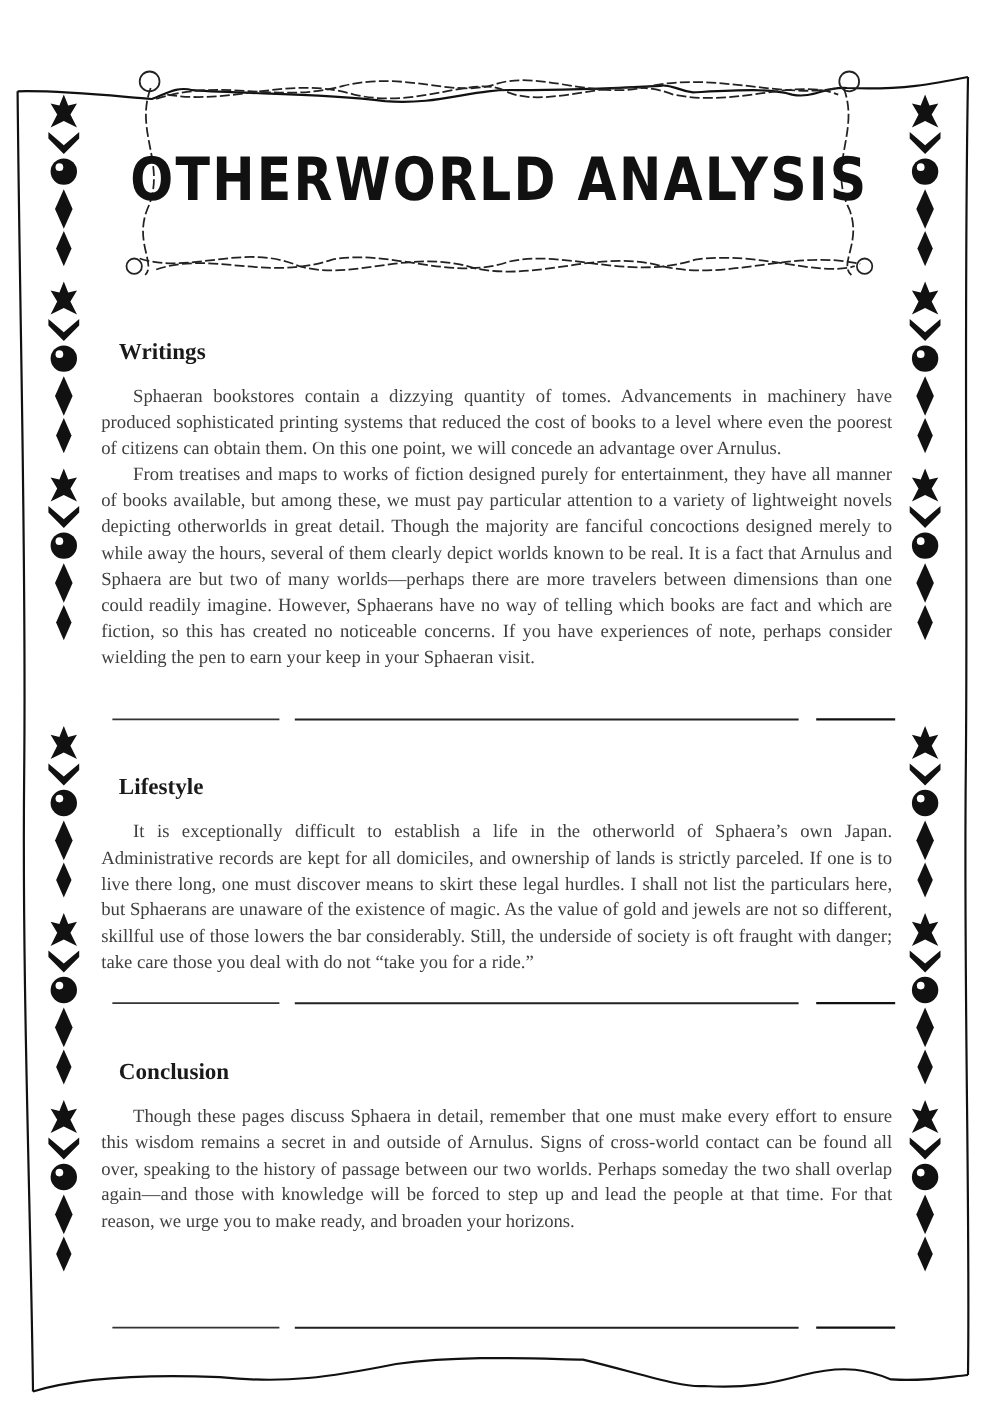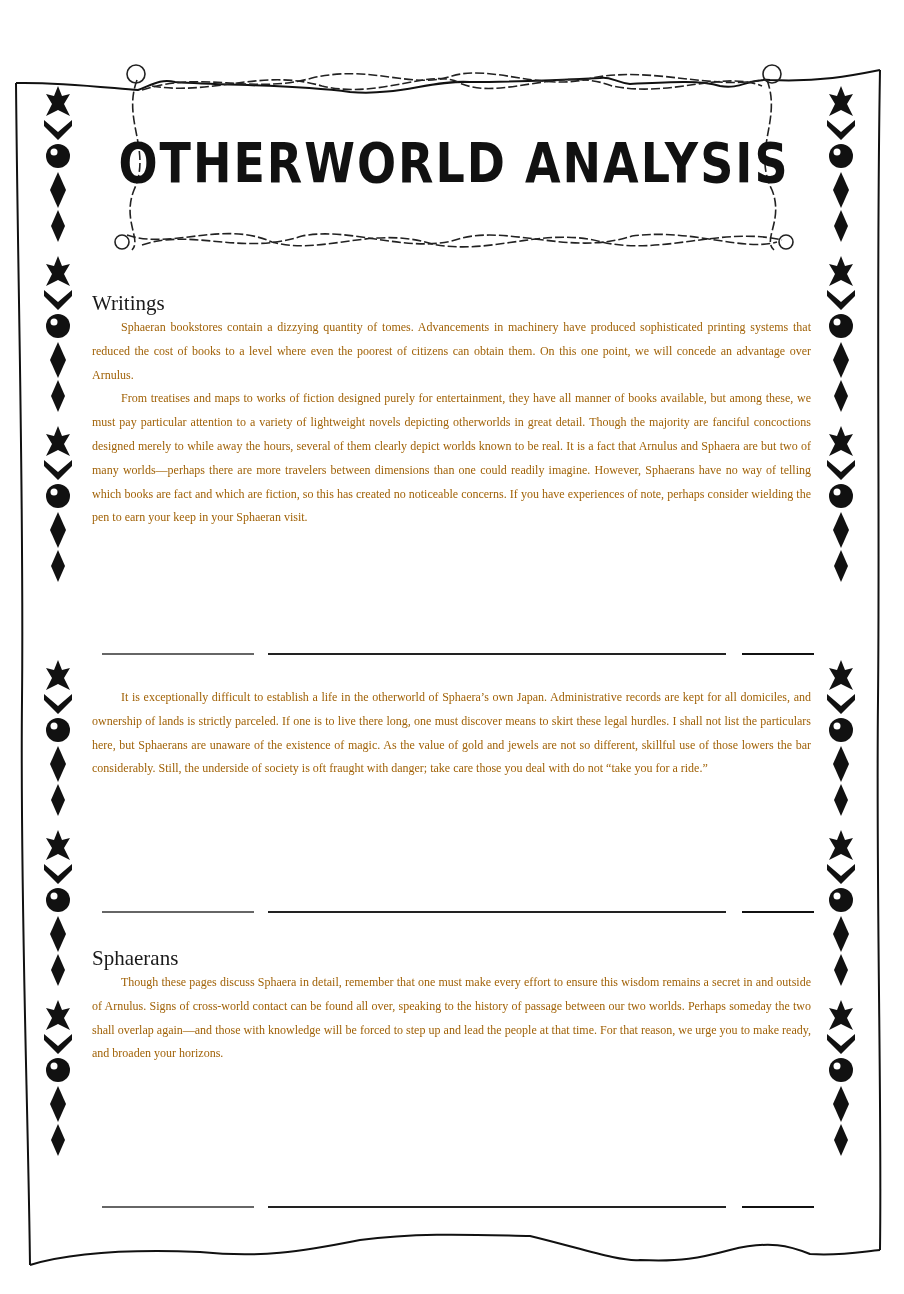--- a/index.html
+++ b/index.html
@@ -4,23 +4,23 @@
 <style>
   html, body { margin: 0; padding: 0; background: #ffffff; }
   body { width: 904px; height: 1294px; position: relative; overflow: hidden;
          font-family: "Liberation Serif", "DejaVu Serif", serif; color: #111; }
   .frame { position: absolute; left: 0; top: 0; width: 904px; height: 1294px; }
   .title-box { position: absolute; left: 112px; top: 60px; width: 684px; height: 200px; }
   .title-text { position: absolute; left: 0; right: 0; top: 132px; text-align: center;
                 font-family: "DejaVu Sans", sans-serif; font-weight: bold; font-size: 46px;
                 letter-spacing: 2px; color: #111; transform: scaleY(1.18); transform-origin: center; }
   .section { position: absolute; left: 92px; width: 719px; }
-  .section h2 { margin: 0; font-weight: normal; font-size: 21px; line-height: 26px; color: #1a1a1a; }
-  .section p { margin: 0; font-size: 12px; line-height: 23.8px; text-align: justify;
-               text-indent: 29px; color: #a16207; }
+  .section h2 { margin: 16px; font-weight: bold; font-size: 21px; line-height: 26px; color: #1a1a1a; }
+  .section p { margin: 0; font-size: 17px; line-height: 23.8px; text-align: justify;
+               text-indent: 29px; color: #404040; }
   #sec-writings { top: 290px; }
   #sec-lifestyle { top: 686px; }
   #sec-conclusion { top: 945px; }
   .divider { position: absolute; left: 102px; width: 712px; height: 4px; }
   .column { position: absolute; width: 36px; }
 </style>
 </head>
 <body>
 
 <svg class="frame" viewBox="0 0 904 1294">
@@ -138,31 +138,32 @@
   <p>From treatises and maps to works of fiction designed purely for entertainment, they have all manner of books available, but among these, we must pay particular attention to a variety of lightweight novels depicting otherworlds in great detail. Though the majority are fanciful concoctions designed merely to while away the hours, several of them clearly depict worlds known to be real. It is a fact that Arnulus and Sphaera are but two of many worlds—perhaps there are more travelers between dimensions than one could readily imagine. However, Sphaerans have no way of telling which books are fact and which are fiction, so this has created no noticeable concerns. If you have experiences of note, perhaps consider wielding the pen to earn your keep in your Sphaeran visit.</p>
 </div>
 
 <svg class="divider" style="top:652px;" viewBox="0 0 712 4">
   <line x1="0" y1="2" x2="152" y2="2" stroke="#333" stroke-width="1.6"></line>
   <line x1="166" y1="2" x2="624" y2="2" stroke="#222" stroke-width="1.8"></line>
   <line x1="640" y1="2" x2="712" y2="2" stroke="#111" stroke-width="2"></line>
 </svg>
 
 <div class="section" id="sec-lifestyle">
+  <h2>Lifestyle</h2>
   <p>It is exceptionally difficult to establish a life in the otherworld of Sphaera’s own Japan. Administrative records are kept for all domiciles, and ownership of lands is strictly parceled. If one is to live there long, one must discover means to skirt these legal hurdles. I shall not list the particulars here, but Sphaerans are unaware of the existence of magic. As the value of gold and jewels are not so different, skillful use of those lowers the bar considerably. Still, the underside of society is oft fraught with danger; take care those you deal with do not “take you for a ride.”</p>
 </div>
 
 <svg class="divider" style="top:910px;" viewBox="0 0 712 4">
   <line x1="0" y1="2" x2="152" y2="2" stroke="#333" stroke-width="1.6"></line>
   <line x1="166" y1="2" x2="624" y2="2" stroke="#222" stroke-width="1.8"></line>
   <line x1="640" y1="2" x2="712" y2="2" stroke="#111" stroke-width="2"></line>
 </svg>
 
 <div class="section" id="sec-conclusion">
-  <h2>Sphaerans</h2>
+  <h2>Conclusion</h2>
   <p>Though these pages discuss Sphaera in detail, remember that one must make every effort to ensure this wisdom remains a secret in and outside of Arnulus. Signs of cross-world contact can be found all over, speaking to the history of passage between our two worlds. Perhaps someday the two shall overlap again—and those with knowledge will be forced to step up and lead the people at that time. For that reason, we urge you to make ready, and broaden your horizons.</p>
 </div>
 
 <svg class="divider" style="top:1205px;" viewBox="0 0 712 4">
   <line x1="0" y1="2" x2="152" y2="2" stroke="#333" stroke-width="1.6"></line>
   <line x1="166" y1="2" x2="624" y2="2" stroke="#222" stroke-width="1.8"></line>
   <line x1="640" y1="2" x2="712" y2="2" stroke="#111" stroke-width="2"></line>
 </svg>
 
 </body></html>

